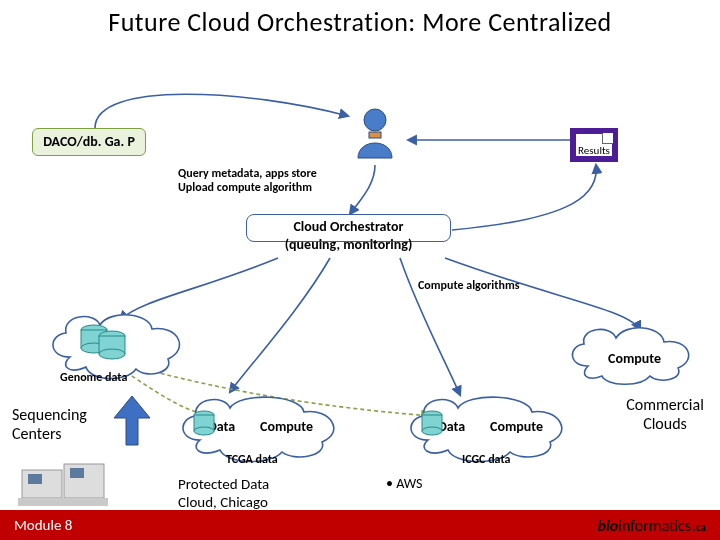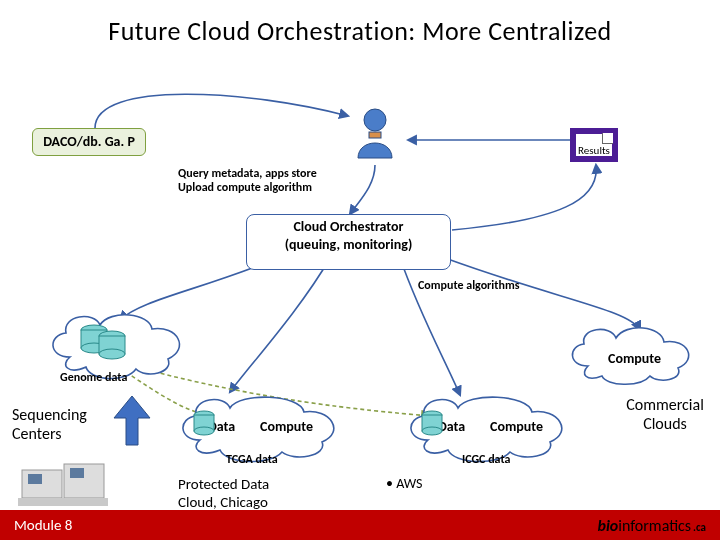--- a/index.html
+++ b/index.html
@@ -1,23 +1,23 @@
 <!DOCTYPE html>
 <html><head>
 <meta charset="utf-8">
 <style>
   * { box-sizing: border-box; margin: 0; padding: 0; }
   body { width: 720px; height: 540px; font-family: Calibri, Arial, sans-serif; background: #fff; position: relative; overflow: hidden; }
-  .title { font-size: 26px; text-align: center; padding: 15px 0 4px; letter-spacing: 0.5px; font-weight: 400; }
+  .title { font-size: 26px; text-align: center; padding: 6px 0 4px; letter-spacing: 0.5px; font-weight: 400; }
   .canvas { position: absolute; top: 0; left: 0; width: 720px; height: 540px; }
   .box-daco { position: absolute; left: 32px; top: 128px; width: 114px; height: 28px; background: #eaf1dd; border: 1.5px solid #7fa040; border-radius: 6px; font-size: 14px; font-weight: bold; text-align: center; line-height: 26px; }
   .doc-results { position: absolute; left: 570px; top: 128px; width: 48px; height: 34px; border: 6px solid #4c1d95; font-size: 11px; text-align: center; padding-top: 10px; background: #fff; }
   .doc-results::before { content:""; position:absolute; top:-1px; right:-1px; width:10px; height:10px; background:#fff; border-left:1px solid #666; border-bottom:1px solid #666; }
   .caption { position: absolute; font-size: 12px; font-weight: bold; line-height: 1.2; }
-  .orchestrator { position: absolute; left: 246px; top: 214px; width: 205px; height: 56px; border: 1.5px solid #3a5fa4; border-radius: 8px; background: #fff; text-align: center; font-size: 14px; line-height: 1.25; font-weight: bold; padding-top: 3px; }
+  .orchestrator { position: absolute; left: 246px; top: 214px; width: 205px; height: 28px; border: 1.5px solid #3a5fa4; border-radius: 8px; background: #fff; text-align: center; font-size: 14px; line-height: 1.25; font-weight: bold; padding-top: 3px; }
   .cloud { position: absolute; }
   .cloud svg { display:block; }
   .cloud-label { position: absolute; font-size: 14px; font-weight: bold; }
   .label-seq { position: absolute; left: 12px; top: 405px; font-size: 16px; line-height: 1.2; }
   .label-comm { position: absolute; left: 620px; top: 395px; font-size: 16px; line-height: 1.2; text-align: center; width: 90px; }
   .label-protected { position: absolute; left: 178px; top: 475px; font-size: 15px; line-height: 1.2; }
   .bullets { position: absolute; left: 386px; top: 475px; font-size: 14px; line-height: 1.25; }
   .bullets div::before { content: "• "; }
   .person { position: absolute; left: 352px; top: 106px; }
   .footer { position: absolute; bottom: 0; left: 0; width: 720px; height: 30px; background: #c00000; color: #fff; display: flex; align-items: center; justify-content: space-between; padding: 0 14px; font-size: 15px; }

